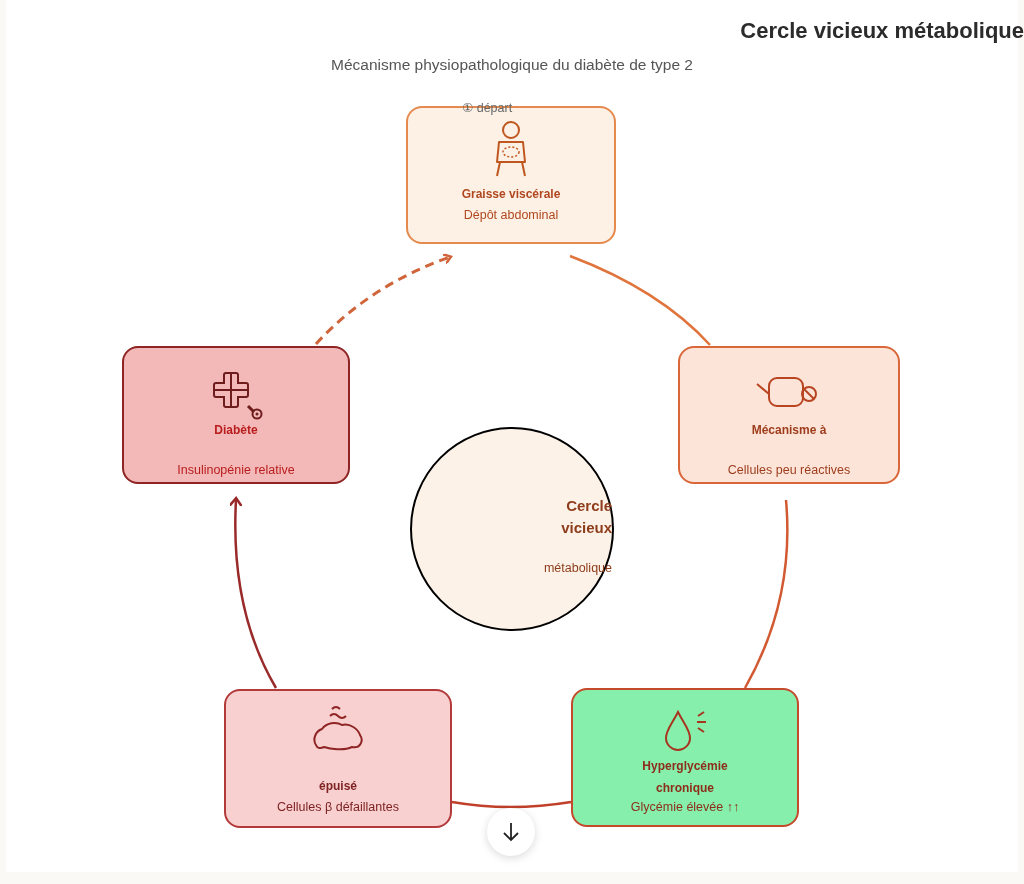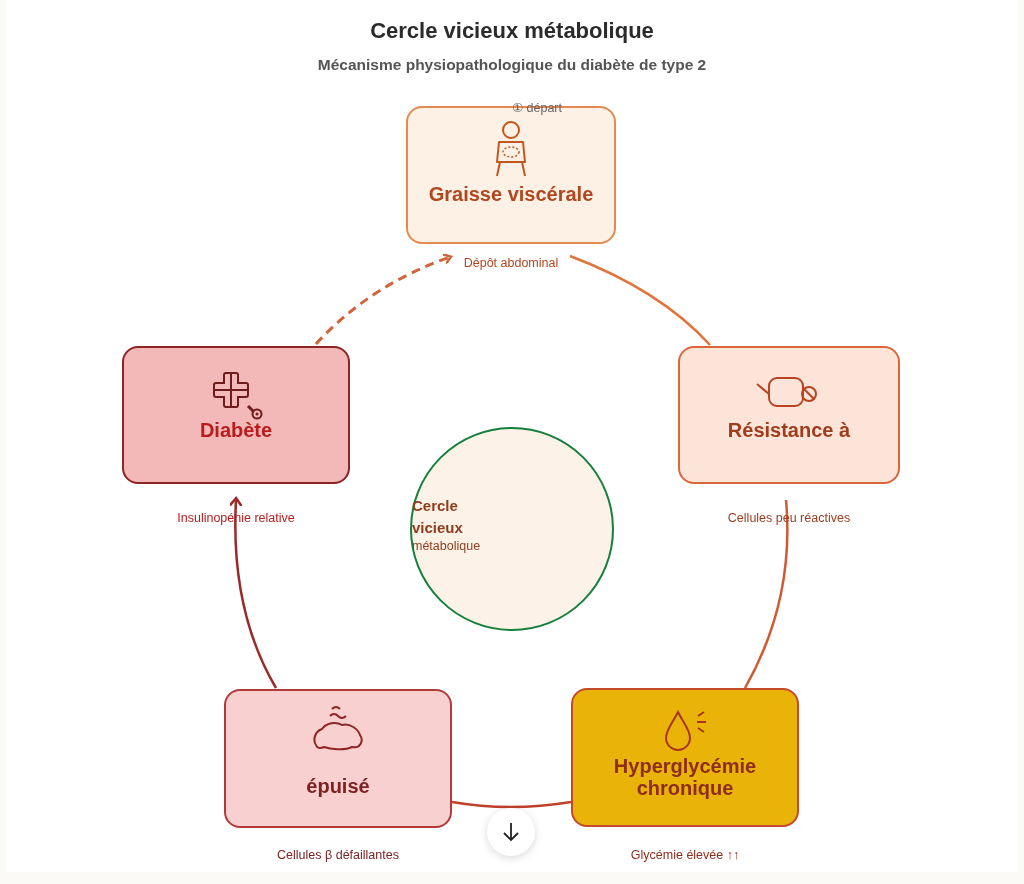--- a/index.html
+++ b/index.html
@@ -6,52 +6,52 @@
   body {
     width: 1024px; height: 884px; position: relative; overflow: hidden;
     background: #fbf9f6;
     font-family: "Liberation Sans", "DejaVu Sans", sans-serif;
   }
   .frame {
     position: absolute; left: 6px; top: 0; width: 1012px; height: 872px;
     background: #ffffff;
   }
   .title {
-    position: absolute; left: 0; width: 1024px; top: 18px; text-align: center;
+    position: absolute; left: 0; width: 1024px; top: 18px; text-align: right;
     font-size: 22px; font-weight: bold; color: #2b2b2b;
   }
   .subtitle {
     position: absolute; left: 0; width: 1024px; top: 56px; text-align: center;
-    font-size: 15.5px; color: #555; font-weight: bold;
+    font-size: 15.5px; color: #555;
   }
   svg.links { position: absolute; left: 0; top: 0; }
   .node {
     position: absolute; box-sizing: border-box; border-radius: 16px;
     border: 2px solid; text-align: center;
   }
   .node .icon { position: absolute; left: 50%; transform: translateX(-50%); }
   .node .label {
-    position: absolute; left: 0; right: 0; font-weight: bold; font-size: 20px; line-height: 21px;
+    position: absolute; left: 0; right: 0; font-weight: bold; font-size: 12px; line-height: 21px;
   }
-  .node .sub { position: absolute; left: 0; right: 0; font-size: 12.5px; margin-top: 48px; }
+  .node .sub { position: absolute; left: 0; right: 0; font-size: 12.5px; }
   #n-graisse { left: 406px; top: 106px; width: 210px; height: 138px; background: #fdf1e6; border-color: #e58a4e; color: #b0471e; }
   #n-resist  { left: 678px; top: 346px; width: 222px; height: 138px; background: #fce5d8; border-color: #d9673a; color: #9e3c1d; }
-  #n-hyper   { left: 571px; top: 688px; width: 228px; height: 139px; background: #eab308; border-color: #c54a2c; color: #8d2d1a; }
+  #n-hyper   { left: 571px; top: 688px; width: 228px; height: 139px; background: #86efac; border-color: #c54a2c; color: #8d2d1a; }
   #n-pancreas{ left: 224px; top: 689px; width: 228px; height: 139px; background: #f8d0d0; border-color: #b33a3a; color: #7e2222; }
   #n-diabete { left: 122px; top: 346px; width: 228px; height: 138px; background: #f3b9b8; border-color: #8e2424; color: #b91c1c; }
   .depart {
-    position: absolute; left: 462px; top: 100px; width: 100px; text-align: right;
+    position: absolute; left: 462px; top: 100px; width: 100px; text-align: left;
     font-size: 12.5px; color: #666;
   }
   .center {
     position: absolute; left: 410px; top: 427px; width: 204px; height: 204px; border-radius: 50%;
-    box-sizing: border-box; border: 2px solid #15803d; background: #fdf2e7; color: #8e3d1c; text-align: left;
+    box-sizing: border-box; border: 2px solid #000000; background: #fdf2e7; color: #8e3d1c; text-align: right;
   }
   .center .l1 { position: absolute; left: 0; right: 0; top: 66px; font-size: 15px; font-weight: bold; line-height: 22px; }
-  .center .l3 { position: absolute; left: 0; right: 0; top: 110px; font-size: 12.5px; }
+  .center .l3 { position: absolute; left: 0; right: 0; top: 132px; font-size: 12.5px; }
   .scroll-btn {
     position: absolute; left: 487px; top: 808px; width: 48px; height: 48px; border-radius: 50%;
     background: #fff; box-shadow: 0 2px 8px rgba(0,0,0,0.15); display: flex; align-items: center; justify-content: center;
   }
 </style>
 </head>
 <body>
 
 <div class="frame"></div>
 
@@ -86,21 +86,21 @@
 </div>
 <div class="depart">① départ</div>
 
 <div class="node" id="n-resist">
   <svg class="icon" style="top:26px" width="72" height="36" viewBox="0 0 72 36">
     <path d="M4,10 L16,20" stroke="#b84422" stroke-width="2"></path>
     <rect x="16" y="4" width="34" height="28" rx="8" fill="none" stroke="#b84422" stroke-width="2"></rect>
     <circle cx="56" cy="20" r="7" fill="none" stroke="#b84422" stroke-width="2"></circle>
     <path d="M51,15 L61,25" stroke="#b84422" stroke-width="2"></path>
   </svg>
-  <div class="label" style="top:72px">Résistance à</div>
+  <div class="label" style="top:72px">Mécanisme à</div>
   <div class="sub" style="top:115px">Cellules peu réactives</div>
 </div>
 
 <div class="node" id="n-hyper">
   <svg class="icon" style="top:20px" width="50" height="42" viewBox="0 0 50 42">
     <path d="M18,2 C12,14 6,20 6,28 C6,35 12,40 18,40 C24,40 30,35 30,28 C30,20 24,14 18,2 Z" fill="none" stroke="#a83520" stroke-width="2"></path>
     <path d="M38,6 L44,2 M37,12 L46,12 M38,18 L44,22" stroke="#a83520" stroke-width="2"></path>
   </svg>
   <div class="label" style="top:66px">Hyperglycémie</div>
   <div class="label" style="top:88px">chronique</div>

